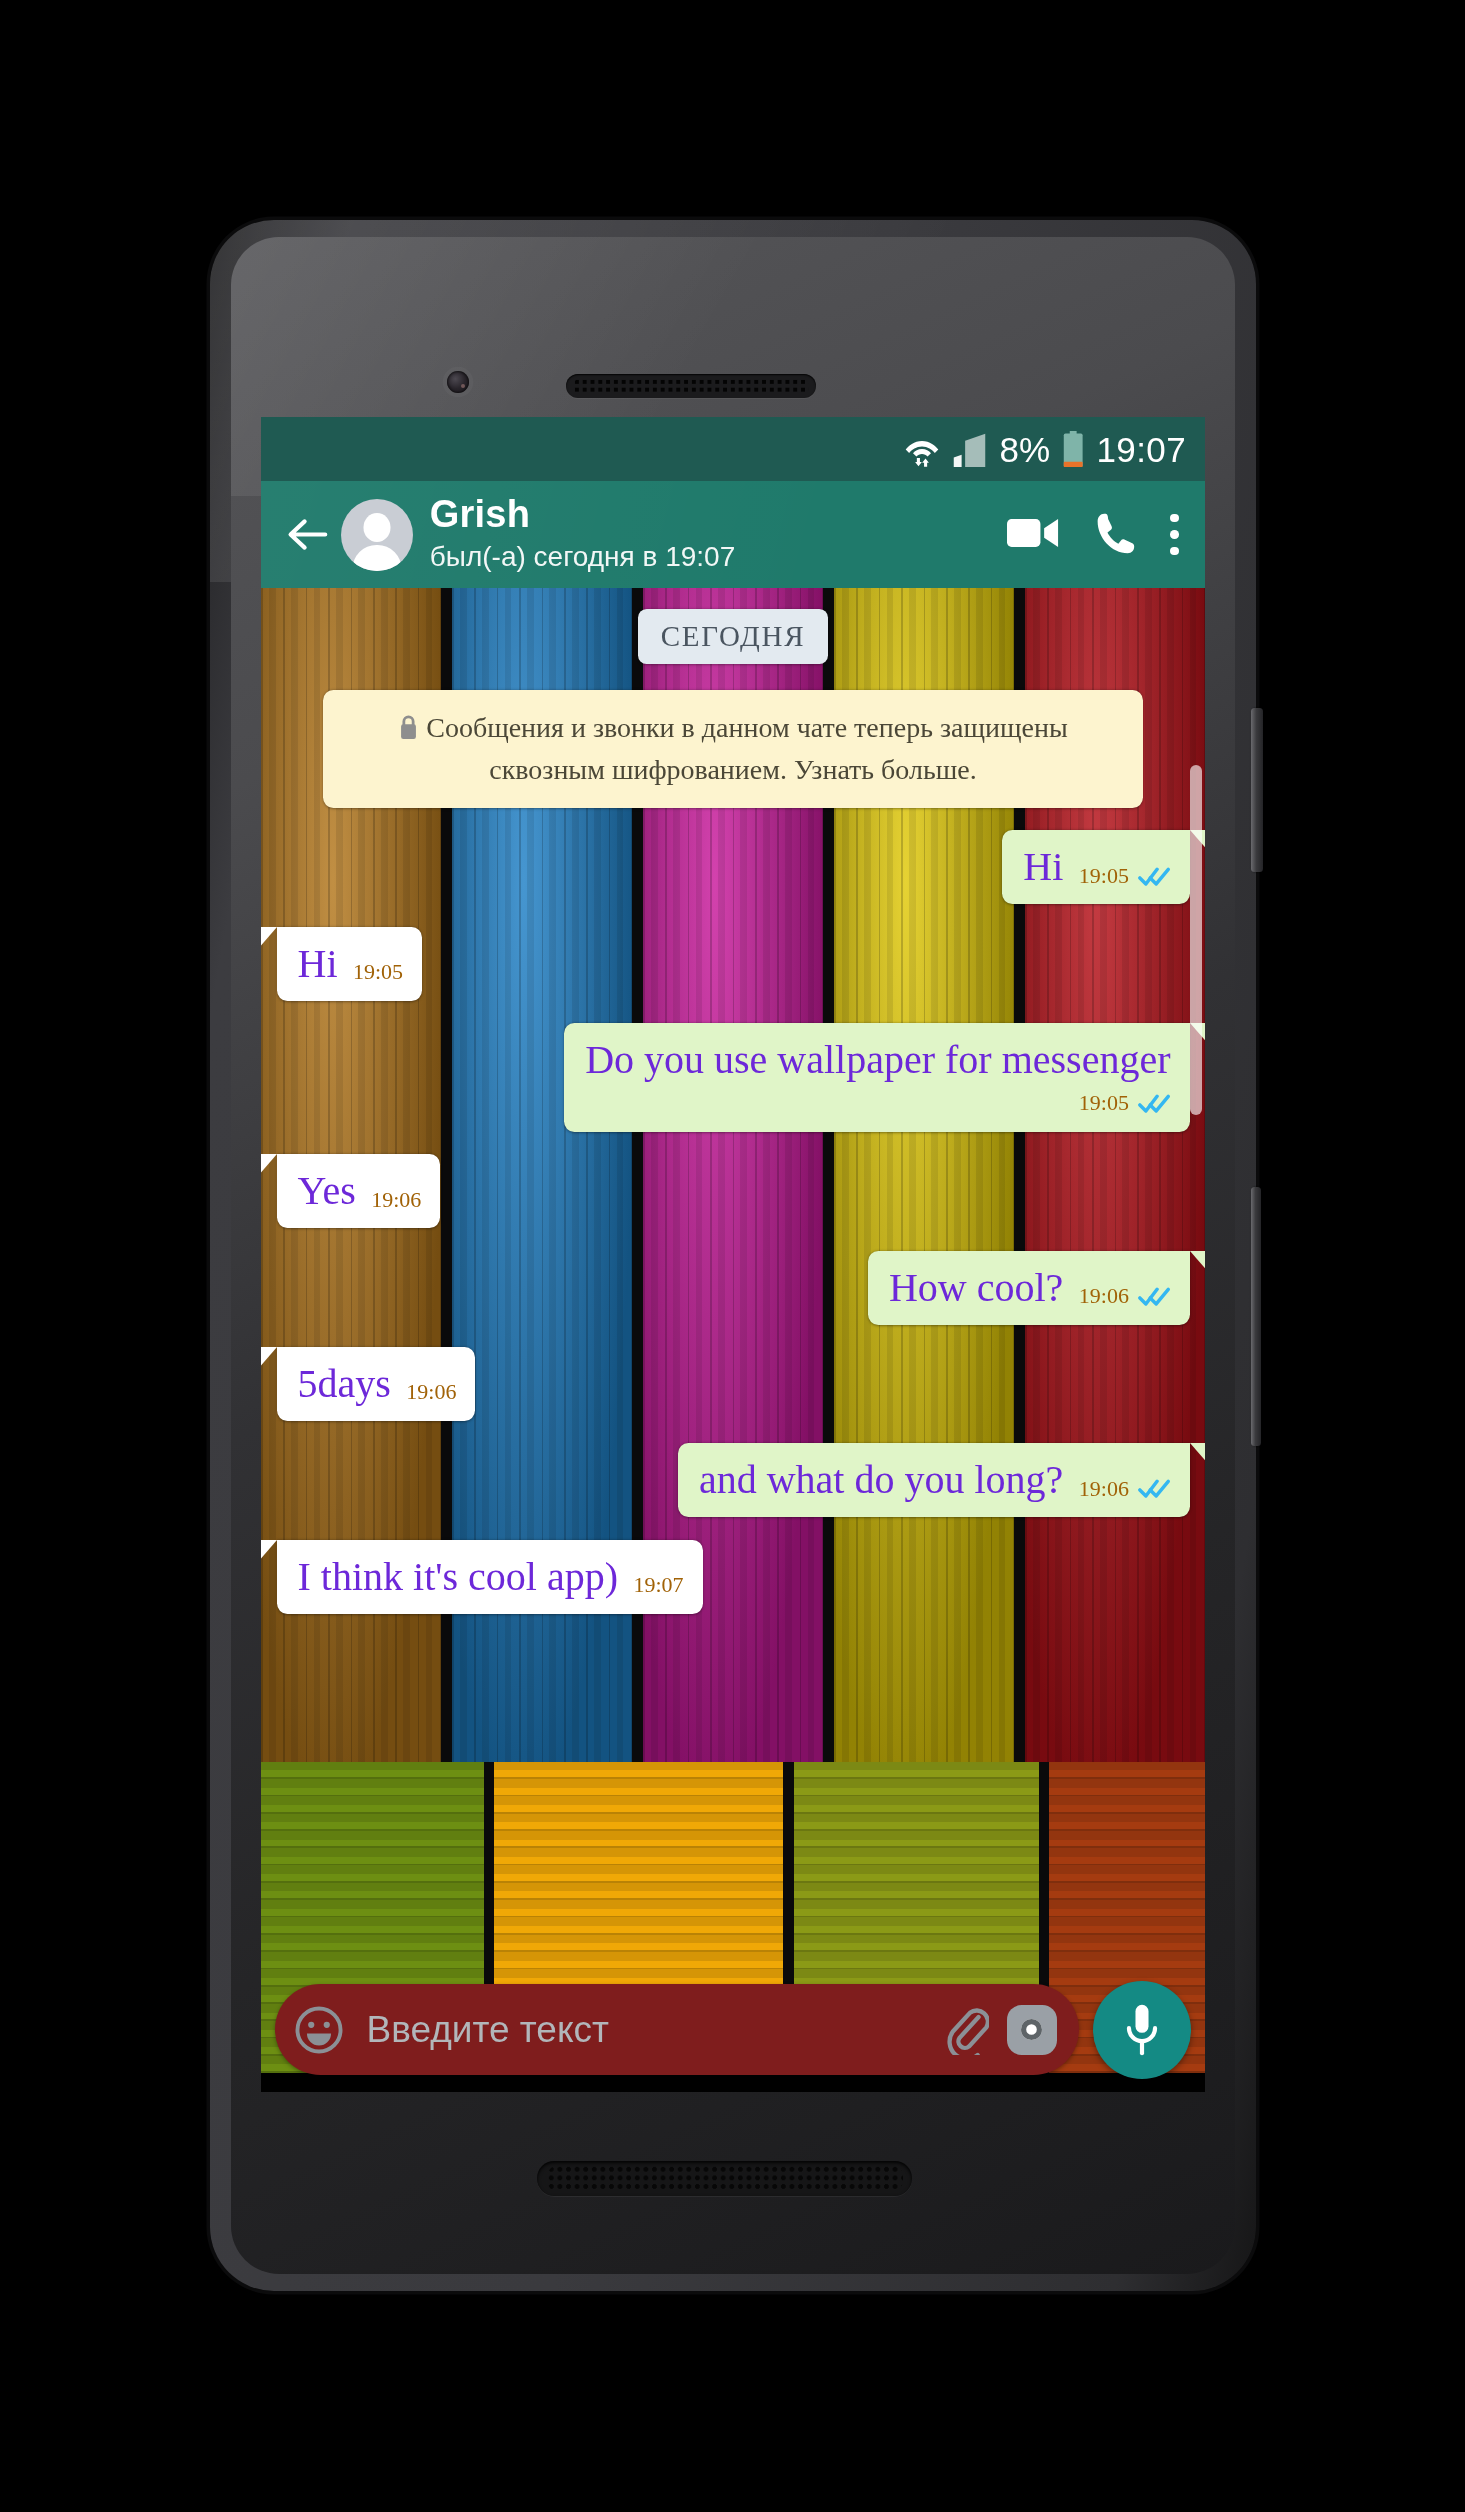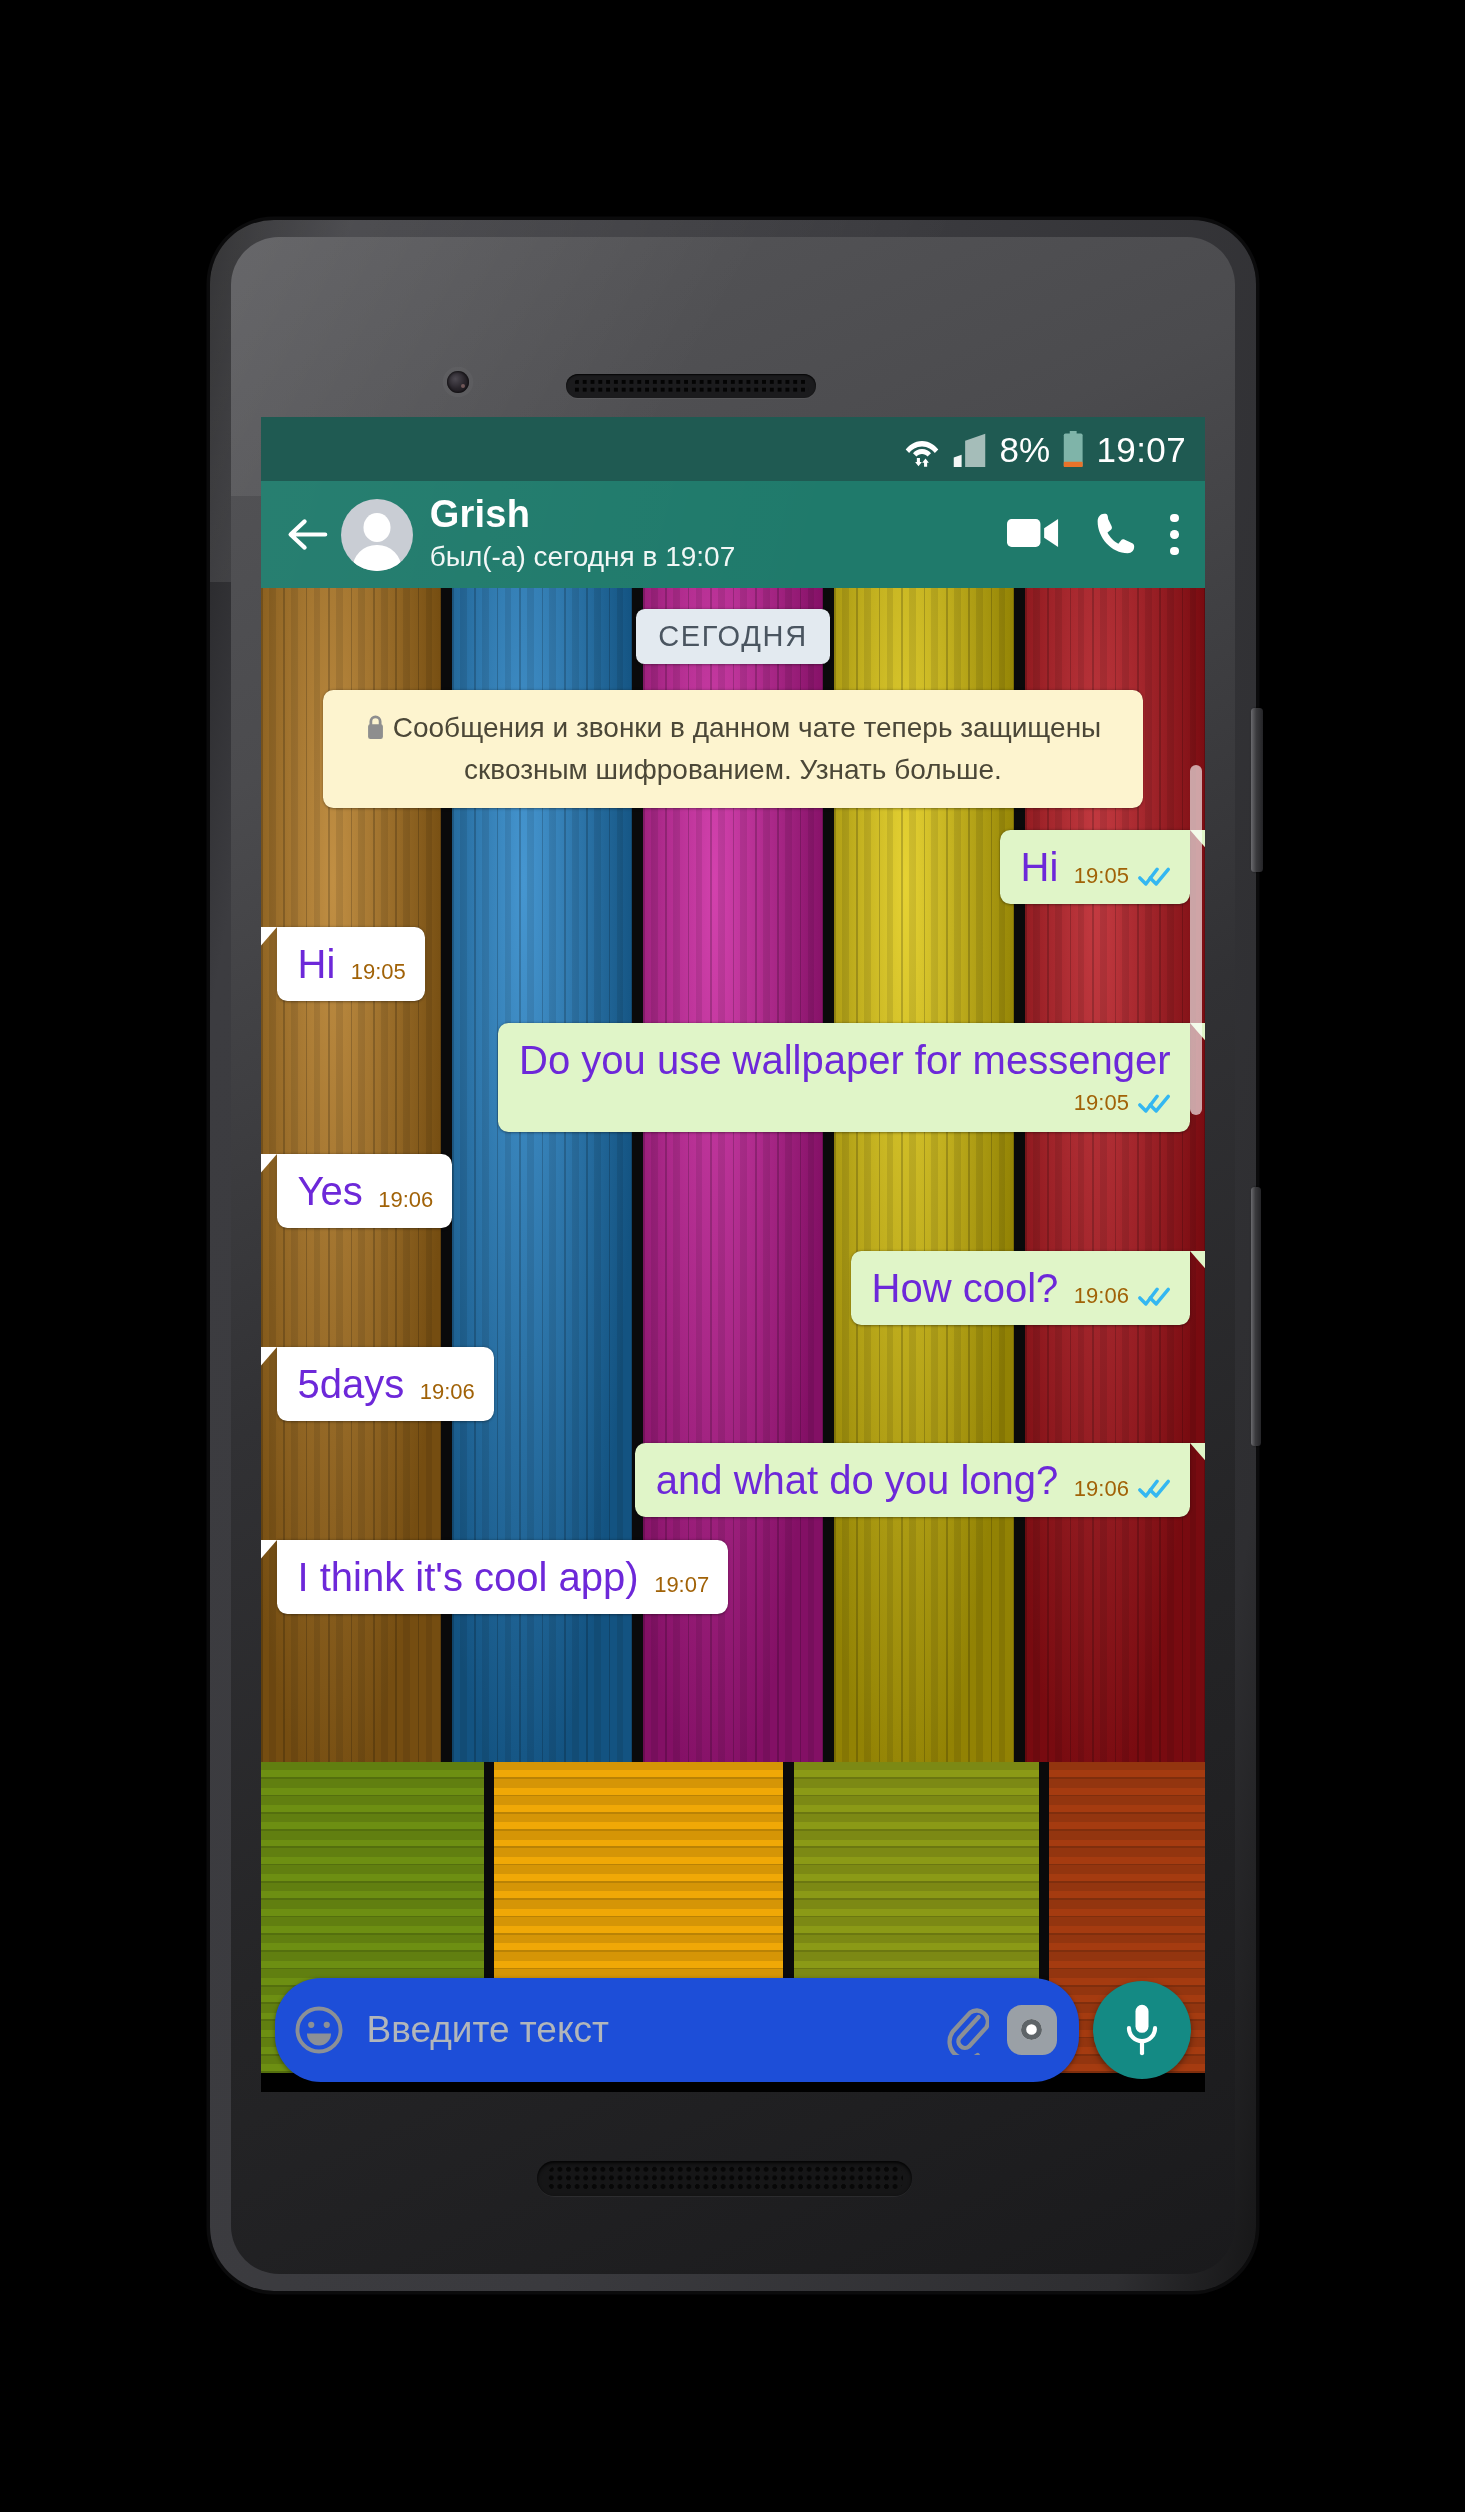--- a/index.html
+++ b/index.html
@@ -86,21 +86,21 @@
   .avatar .body{position:absolute;left:50%;bottom:-14px;transform:translateX(-50%);
     width:49px;height:40px;border-radius:24px 24px 0 0;background:#fff;}
   .hdr-text{margin-left:17.3px;flex:1 1 auto;min-width:0;}
   .hdr-name{color:#fff;font-size:38px;font-weight:bold;line-height:1.05;letter-spacing:0.2px;}
   .hdr-sub{color:#f2f7f6;font-size:28px;line-height:1.25;margin-top:3.5px;}
   .hdr-actions{display:flex;align-items:center;gap:33px;padding-right:12px;flex:0 0 auto;}
   .dots{width:8.6px;display:flex;flex-direction:column;gap:7.8px;align-items:center;}
   .dots i{width:8.6px;height:8.6px;border-radius:50%;background:#fff;display:block;}
 
   
-  #chat{position:relative;height:1485px;overflow:hidden;}
+  #chat{position:relative;height:1485px;overflow:hidden;font-family:Liberation Serif, serif;}
   .wallpaper{position:absolute;inset:0;}
   .planks{position:absolute;left:0;right:0;top:0;height:1174px;display:flex;}
   .planks .pk{flex:1 1 0;position:relative;}
   .planks .pk:after{content:"";position:absolute;inset:0;
     background-image:repeating-linear-gradient(90deg,rgba(0,0,0,.22) 0 1.7px,rgba(255,255,255,.05) 1.7px 7.8px,rgba(0,0,0,.10) 7.8px 14.7px,rgba(255,255,255,.03) 14.7px 22.4px);
     mix-blend-mode:multiply;opacity:.85;}
   .planks .pk:before{content:"";position:absolute;inset:0;
     background:radial-gradient(ellipse at 40% 25%,rgba(255,255,255,.18),rgba(0,0,0,.35) 75%);}
   .floor{position:absolute;left:0;right:0;top:1174px;bottom:0;display:flex;}
   .floor .fp{flex:1 1 0;position:relative;}
@@ -136,21 +136,21 @@
   .bubble.in:before{content:"";position:absolute;left:-19px;top:0;border-style:solid;
     border-width:0 0 22.4px 19px;border-color:transparent transparent transparent #fff;}
   .ticks{width:33px;height:22.4px;flex:0 0 auto;}
 
   .scrollbar{position:absolute;right:3.5px;top:177px;width:11.2px;height:350px;border-radius:6px;
     background:rgba(255,255,255,.62);}
 
   
   #inputbar{position:absolute;left:0;right:0;bottom:0;height:125px;
     display:flex;align-items:center;padding:0 14px;box-sizing:border-box;gap:14px;}
-  .composer{flex:1 1 auto;height:104px;background:#1d4ed8;border-radius:46px;display:flex;align-items:center;
+  .composer{flex:1 1 auto;height:91px;background:#7f1d1d;border-radius:46px;display:flex;align-items:center;
     padding:0 22.4px 0 19px;box-sizing:border-box;gap:17.3px;box-shadow:0 1.7px 4.3px rgba(0,0,0,.35);}
   .composer .ph{flex:1 1 auto;color:#b2b6ba;font-size:37px;line-height:1;padding-left:5.2px;}
   .smiley{width:50px;height:50px;flex:0 0 auto;}
   .clip{width:45px;height:50px;flex:0 0 auto;}
   .cam{width:50px;height:50px;border-radius:14.7px;background:#9aa0a6;flex:0 0 auto;
     display:flex;align-items:center;justify-content:center;}
   .cam i{width:21px;height:21px;border-radius:50%;background:#fff;display:block;
     box-shadow:inset 0 0 0 5.2px #5e6468;}
   .micbtn{width:98px;height:98px;border-radius:50%;background:#148a84;flex:0 0 auto;
     display:flex;align-items:center;justify-content:center;box-shadow:0 2.6px 6px rgba(0,0,0,.4);}

